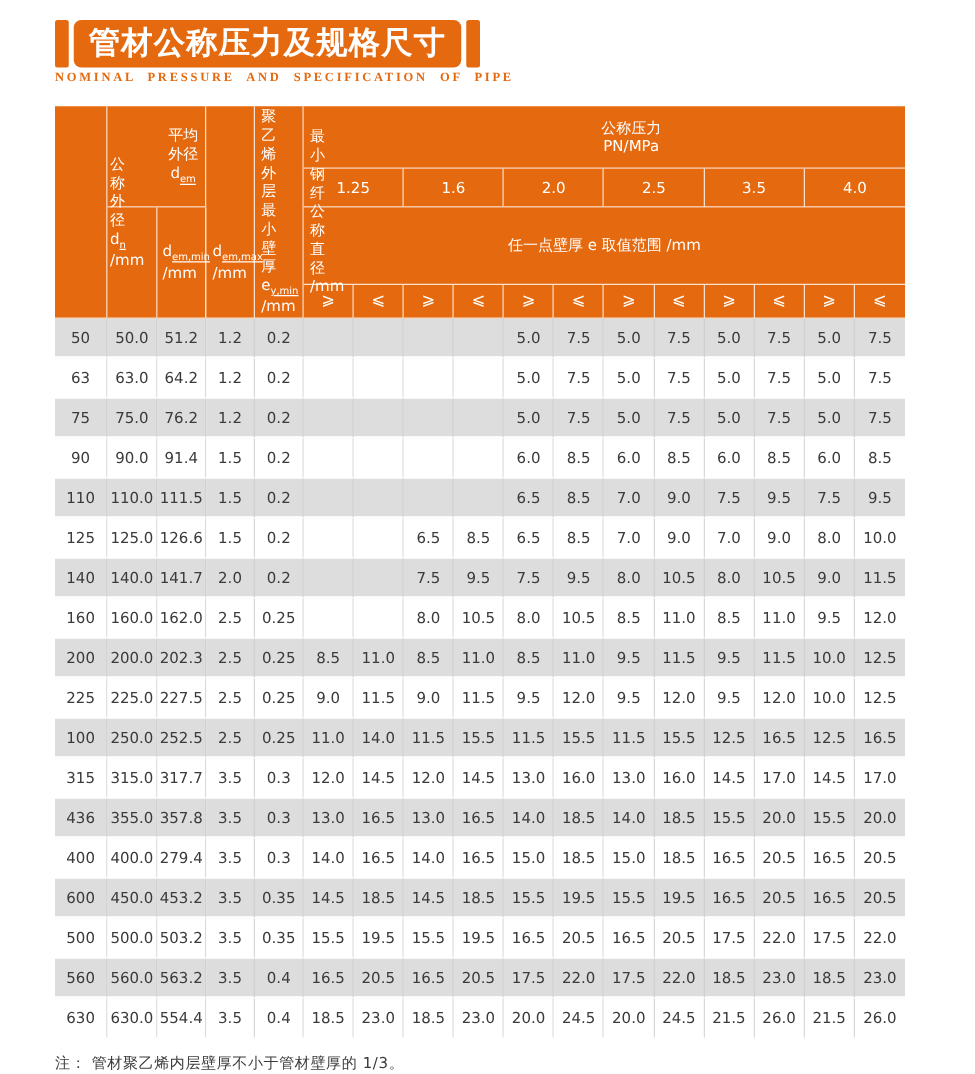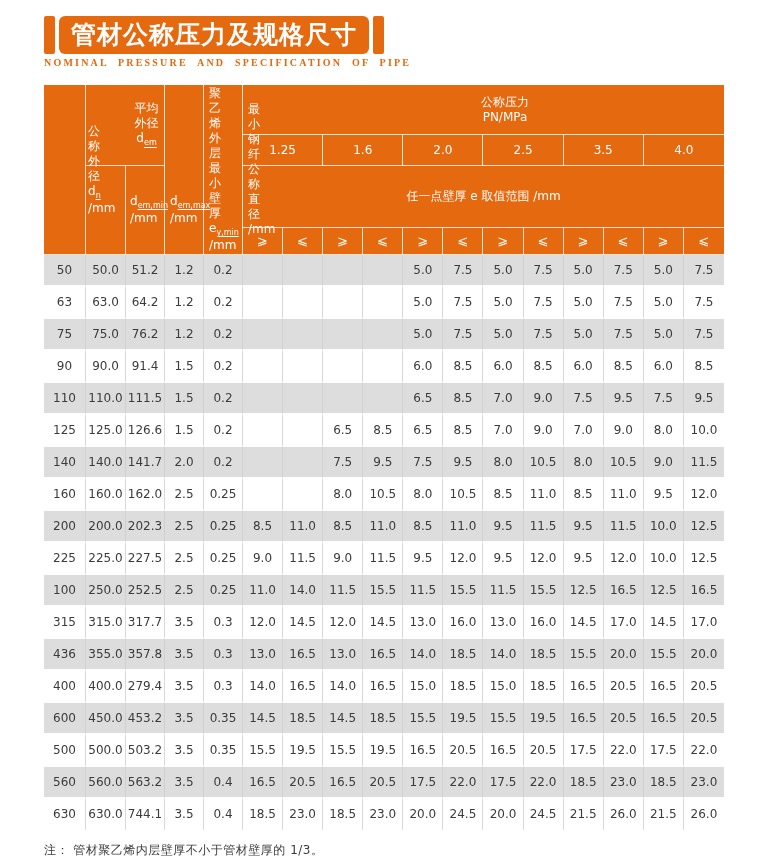--- a/index.html
+++ b/index.html
@@ -473,21 +473,21 @@
           <td data-name="table-cell">17.5</td>
           <td data-name="table-cell">22.0</td>
           <td data-name="table-cell">18.5</td>
           <td data-name="table-cell">23.0</td>
           <td data-name="table-cell">18.5</td>
           <td data-name="table-cell">23.0</td>
         </tr>
         <tr data-name="table-row">
           <td data-name="table-cell">630</td>
           <td data-name="table-cell">630.0</td>
-          <td data-name="table-cell">744.1</td>
+          <td data-name="table-cell">554.4</td>
           <td data-name="table-cell">3.5</td>
           <td data-name="table-cell">0.4</td>
           <td data-name="table-cell">18.5</td>
           <td data-name="table-cell">23.0</td>
           <td data-name="table-cell">18.5</td>
           <td data-name="table-cell">23.0</td>
           <td data-name="table-cell">20.0</td>
           <td data-name="table-cell">24.5</td>
           <td data-name="table-cell">20.0</td>
           <td data-name="table-cell">24.5</td>

